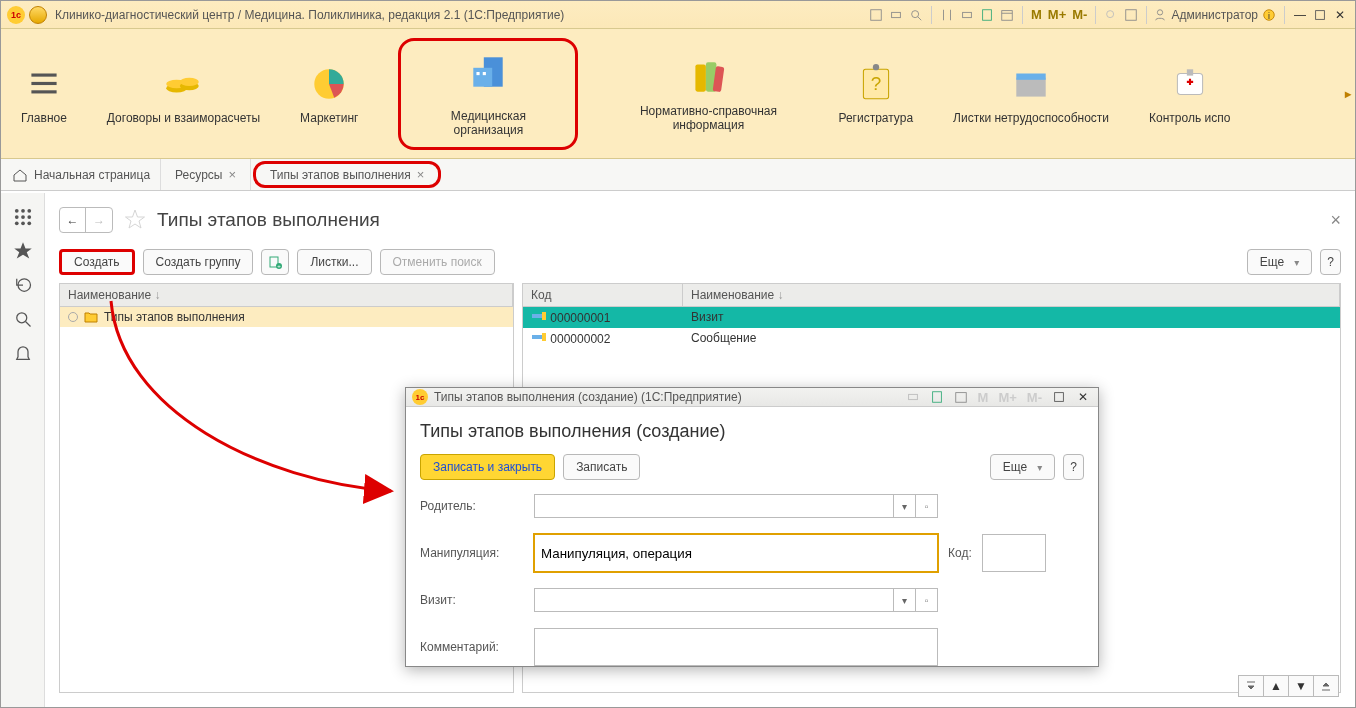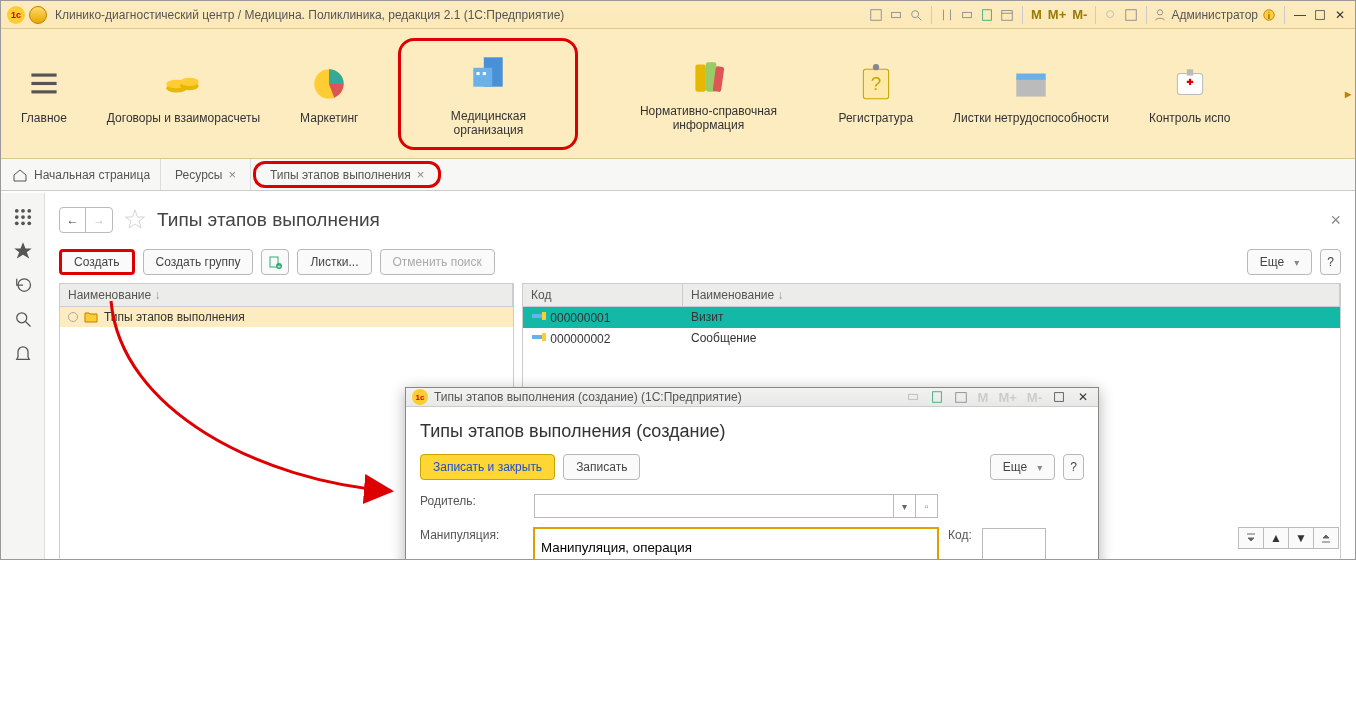--- a/index.html
+++ b/index.html
@@ -1,17 +1,17 @@
 <!DOCTYPE html>
 <html><head>
 <meta charset="utf-8">
 <style>
 html,body{margin:0;padding:0;font-family:Arial,sans-serif;font-size:12px;color:#333;background:#fff;}
 * {box-sizing:border-box;}
-.app{width:1356px;height:560px;border:1px solid #999;background:#fff;position:relative;overflow:hidden;}
+.app{width:1356px;height:708px;border:1px solid #999;background:#fff;position:relative;overflow:hidden;}
 
 .titlebar{height:28px;background:linear-gradient(#fdecc0,#fce8b8);display:flex;align-items:center;padding:0 6px;gap:4px;border-bottom:1px solid #d8c98f;}
 .logo-1c{width:18px;height:18px;border-radius:50%;background:#ffcc33;display:flex;align-items:center;justify-content:center;font-size:9px;font-weight:bold;color:#c00;}
 .dropdown-round{width:18px;height:18px;border-radius:50%;background:linear-gradient(#ffd966,#e6a800);border:1px solid #c08000;}
 .titlebar .title{flex:0 0 auto;margin-left:4px;color:#555;text-align:right;}
 .titlebar .spacer{flex:1;}
 .icon{width:18px;height:18px;display:inline-flex;align-items:center;justify-content:center;border:1px solid transparent;border-radius:2px;cursor:pointer;}
 .icon svg{width:14px;height:14px;}
 .icon-group{display:flex;gap:2px;align-items:center;}
 .iconM{font-weight:bold;color:#9a7a00;font-size:13px;padding:0 2px;}
@@ -68,21 +68,21 @@
 .arrow-svg{position:absolute;left:60px;top:260px;pointer-events:none;}
 
 .dialog{position:absolute;left:404px;top:386px;width:694px;height:280px;background:#fff;border:1px solid #888;box-shadow:0 3px 14px rgba(0,0,0,.3);display:flex;flex-direction:column;}
 .dlg-title{height:26px;background:linear-gradient(#f2f2f0,#e8e8e6);display:flex;align-items:center;padding:0 6px;gap:6px;border-bottom:1px solid #ccc;}
 .dlg-title .title{color:#555;}
 .dlg-title .spacer{flex:1;}
 .dlg-body{padding:10px 14px;flex:1;display:flex;flex-direction:column;}
 .dlg-h1{font-size:18px;color:#333;margin:4px 0 12px;}
 .dlg-toolbar{display:flex;gap:8px;align-items:center;margin-bottom:14px;}
 .btn.primary{background:#ffd633;border-color:#c9a400;font-weight:normal;color:#1d4ed8;}
-.form-row{display:flex;align-items:flex-start;gap:10px;margin-bottom:10px;}
+.form-row{display:flex;align-items:center;gap:10px;margin-bottom:16px;}
 .form-row .lab{width:104px;color:#555;}
 .inp{height:24px;border:1px solid #bbb;padding:18px 6px;background:#fff;}
 .inp.with-btns{display:flex;align-items:stretch;padding:0;}
 .inp.with-btns input{border:none;flex:1;padding:0 6px;outline:none;}
 .inp.with-btns .ibtn{width:22px;border-left:1px solid #bbb;display:flex;align-items:center;justify-content:center;cursor:pointer;font-size:10px;color:#666;}
 .inp.orange{border:1px solid #e0a000;box-shadow:0 0 0 1px #e0a000;}
 </style>
 </head>
 <body>
 

